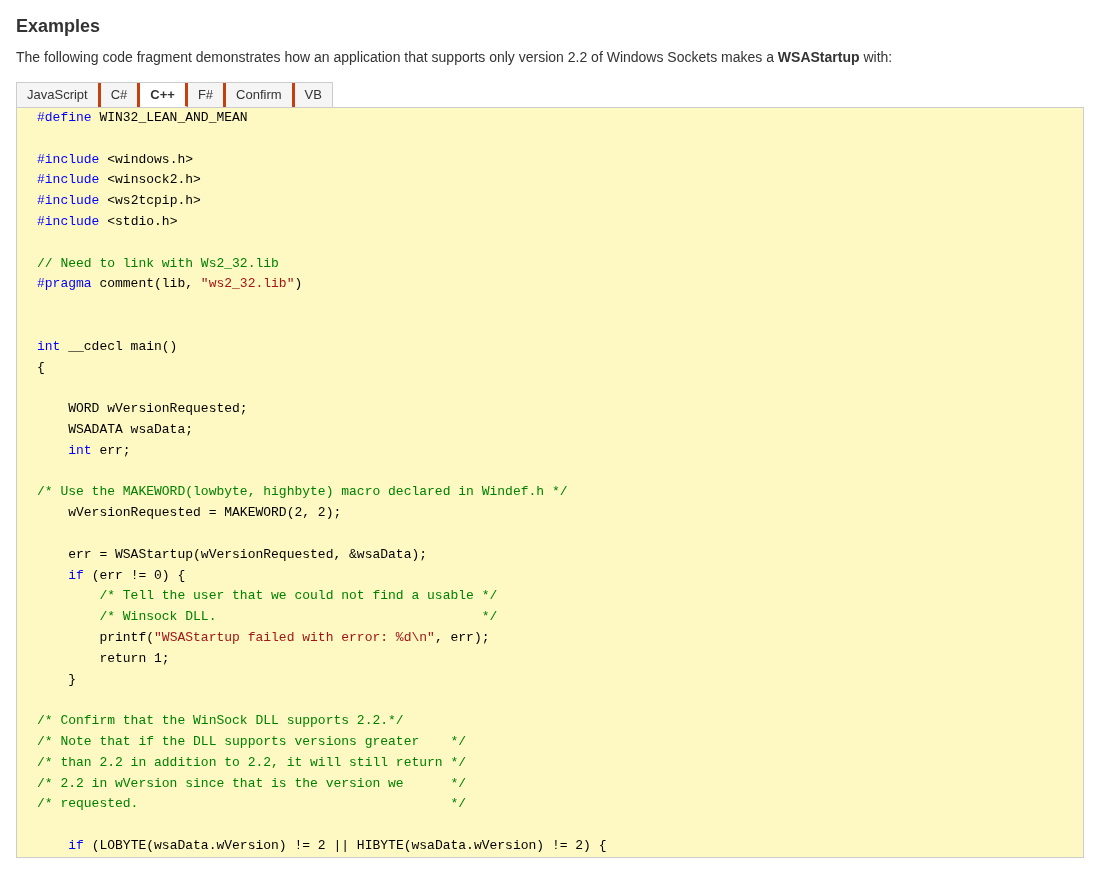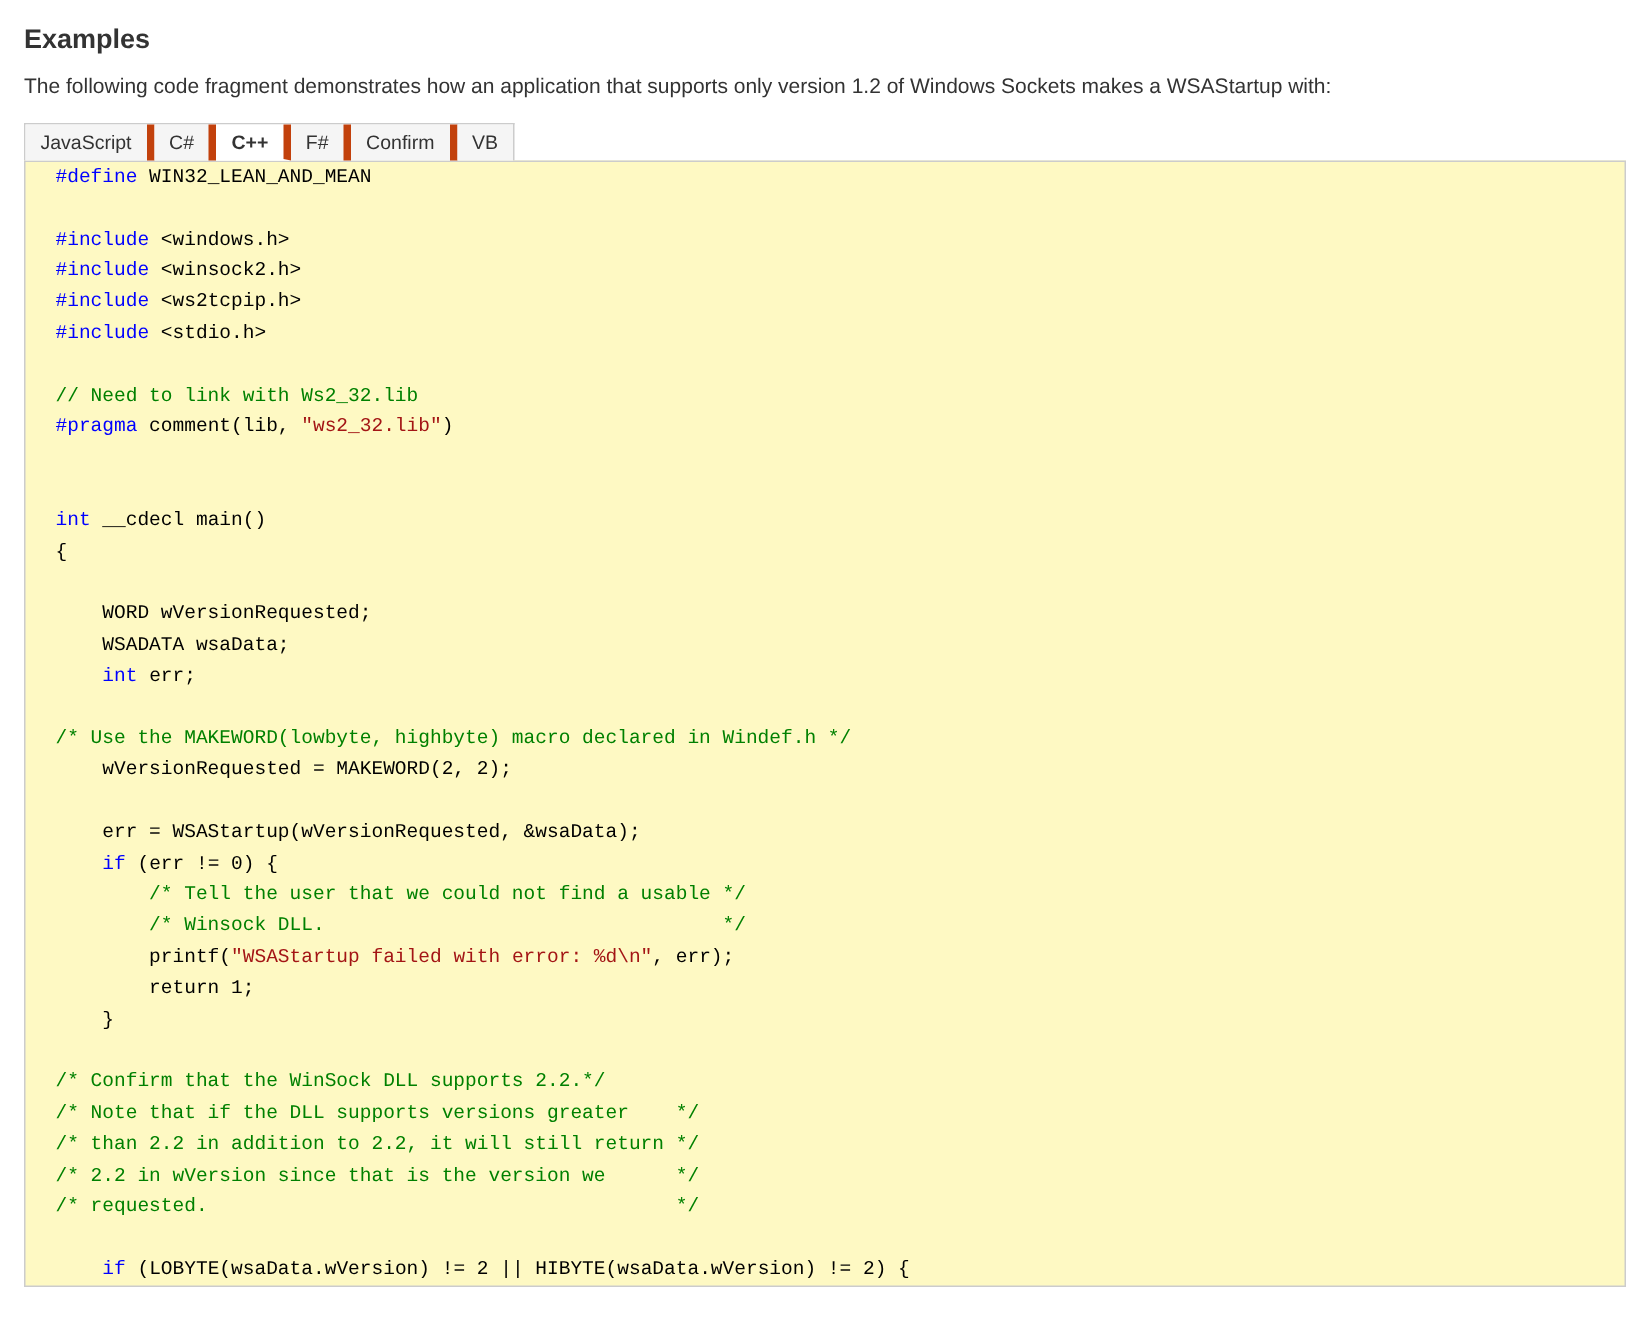--- a/index.html
+++ b/index.html
@@ -14,34 +14,34 @@
       font-weight: bold;
       font-size: 18px;
       margin-bottom: 10px;
     }
     .description {
       font-size: 14px;
       margin-bottom: 14px;
       line-height: 1.5;
     }
     .description strong {
-      font-weight: normal;
+      font-weight: bold;
     }
     .tabs-bar {
       display: flex;
       border: 1px solid #ccc;
       border-bottom: none;
       width: fit-content;
       margin-bottom: 0;
     }
     .tab {
       padding: 4px 10px;
       font-size: 13px;
       cursor: pointer;
-      border-right: 5px solid #c2410c;
+      border-right: 3px solid #c2410c;
       background: #f5f5f5;
       color: #333;
       user-select: none;
     }
     .tab:last-child {
       border-right: none;
     }
     .tab.active {
       background: #fff;
       font-weight: bold;
@@ -64,21 +64,21 @@
     .cm { color: #008000; }
     .str { color: #a31515; }
     .plain { color: #000; }
   </style>
 </head>
 <body>
 
 <div>
   <div class="examples-heading">Examples</div>
   <p class="description">
-    <span>The following code fragment demonstrates how an application that supports only version 1.2 of Windows Sockets makes a </span><strong>WSAStartup</strong><span> with:</span>
+    <span>The following code fragment demonstrates how an application that supports only version 2.2 of Windows Sockets makes a </span><strong>WSAStartup</strong><span> with:</span>
   </p>
 
   <div class="tabs-bar">
     <div class="tab">JavaScript</div>
     <div class="tab">C#</div>
     <div class="tab active">C++</div>
     <div class="tab">F#</div>
     <div class="tab">Confirm</div>
     <div class="tab">VB</div>
   </div>

